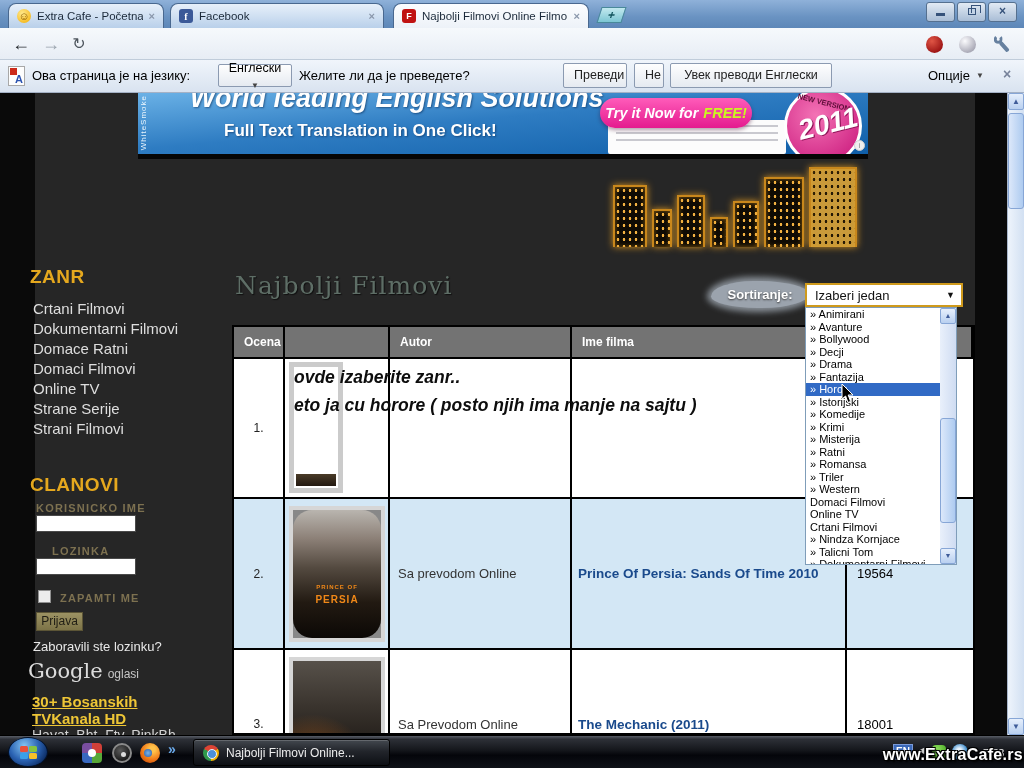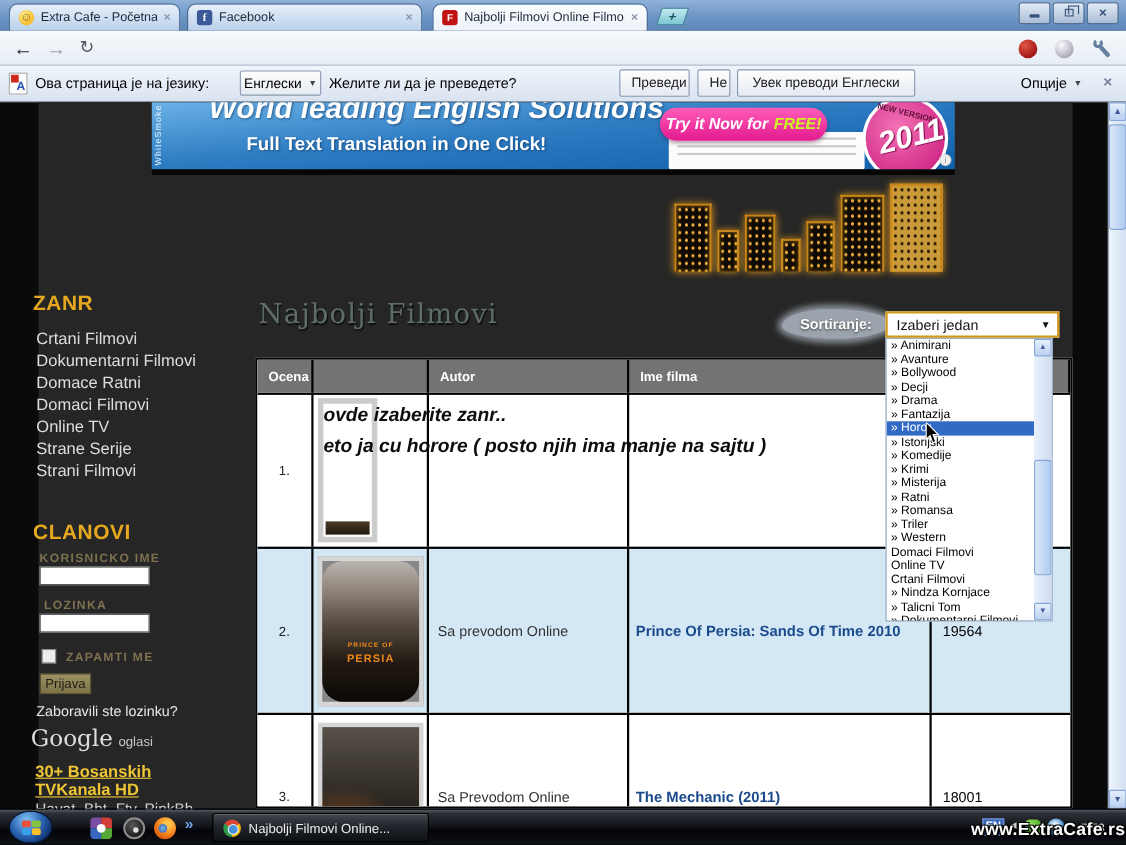--- a/index.html
+++ b/index.html
@@ -255,21 +255,21 @@
     <span class="bar"></span>
     <span class="head"></span>
   </div>
 
   <div class="abs" id="translatebar"></div>
   <div class="abs" id="t-icon">
     <span class="rsq"></span>
     <span class="ga">A</span>
   </div>
   <div class="abs" style="left:32px;top:68px;font-size:13px;">Ова страница је на језику:</div>
-  <div class="abs" id="lang-btn" class2="tbtn" style="background:linear-gradient(#fefefe,#e5eaf1);border:1px solid #8b9ab1;border-radius:2px;font-size:12.5px;">
+  <div class="abs" id="lang-btn" class2="tbtn" style="background:linear-gradient(#fefefe,#e5eaf1);border:1px solid #8b9ab1;border-radius:2px;font-size:12.5px;flex-direction:column;">
     <span>Енглески</span>
     <span class="caret">▼</span>
   </div>
   <div class="abs" style="left:299px;top:68px;font-size:13px;">Желите ли да је преведете?</div>
   <div class="tbtn" style="left:563px;width:64px;">Преведи</div>
   <div class="tbtn" style="left:634px;width:30px;">Не</div>
   <div class="tbtn" style="left:670px;width:162px;">Увек преводи Енглески</div>
   <div class="abs" style="left:928px;top:68px;font-size:13px;display:flex;gap:6px;align-items:center;">
     <span>Опције</span>
     <span class="caret">▼</span>
@@ -315,21 +315,21 @@
     <div class="side-item">Dokumentarni Filmovi</div>
     <div class="side-item">Domace Ratni</div>
     <div class="side-item">Domaci Filmovi</div>
     <div class="side-item">Online TV</div>
     <div class="side-item">Strane Serije</div>
     <div class="side-item">Strani Filmovi</div>
   </div>
   <div class="abs gold-h" style="left:30px;top:474px;">CLANOVI</div>
   <div class="abs form-label" style="left:36px;top:502px;">KORISNICKO IME</div>
   <input class="side-input" style="left: 36px; top: 515px;">
-  <div class="abs form-label" style="left:40px;top:545px;">LOZINKA</div>
+  <div class="abs form-label" style="left:52px;top:545px;">LOZINKA</div>
   <input class="side-input" style="left: 36px; top: 558px;">
   <div class="abs" id="remember-box"></div>
   <div class="abs form-label" style="left:60px;top:592px;">ZAPAMTI ME</div>
   <div class="abs" id="login-btn">Prijava</div>
   <div class="abs" id="forgot-link">Zaboravili ste lozinku?</div>
   <div class="abs" id="google-logo">
     <span class="g">Google</span><span class="o">oglasi</span>
   </div>
   <div class="side-adlink" style="left:32px;top:693px;">30+ Bosanskih</div>
   <div class="side-adlink" style="left:32px;top:710px;">TVKanala HD</div>

